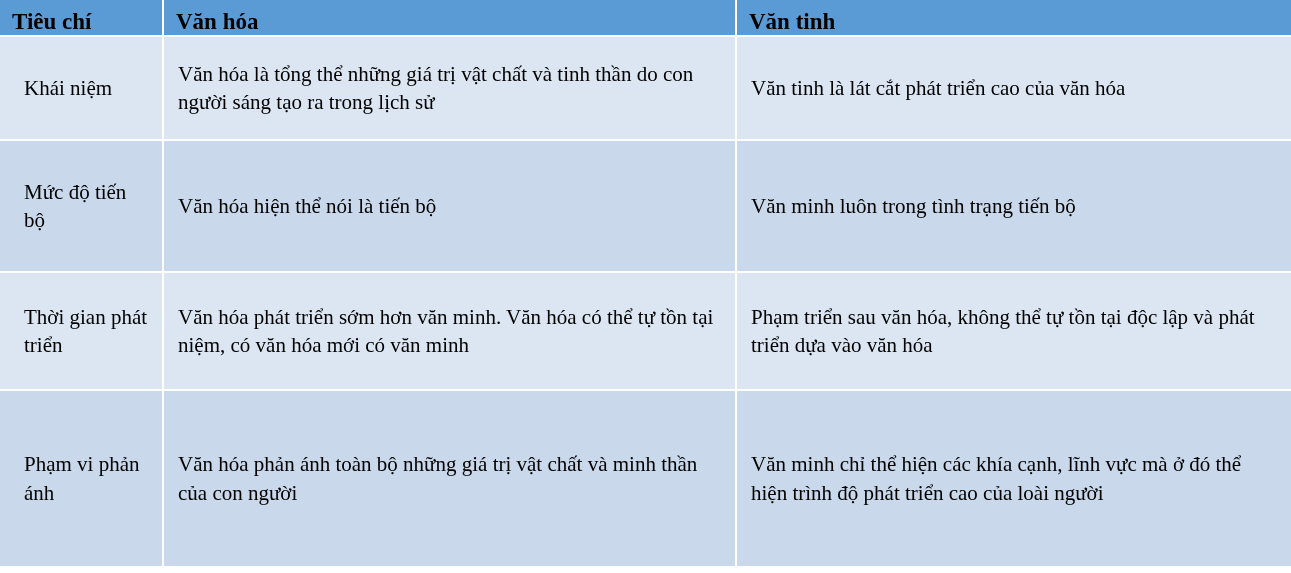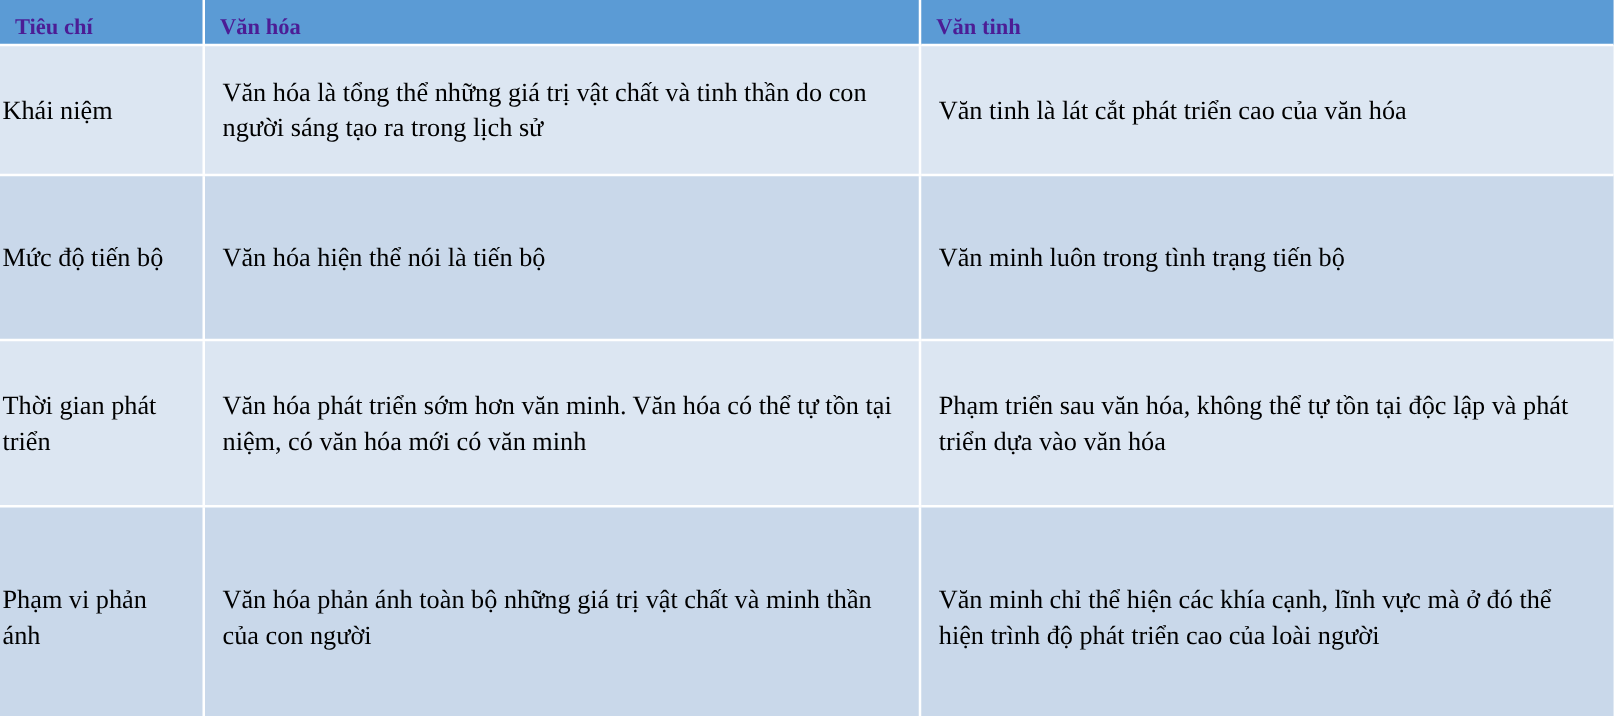--- a/index.html
+++ b/index.html
@@ -17,23 +17,23 @@
     width: 1291px;
     border-collapse: collapse;
     table-layout: fixed;
   }
   #comparison-table col.c0 { width: 163px; }
   #comparison-table col.c1 { width: 573px; }
   #comparison-table col.c2 { width: 555px; }
 
   thead th {
     background: #5b9bd5;
-    color: #4c1d95;
+    color: #000000;
     font-weight: bold;
-    font-size: 18px;
+    font-size: 23px;
     text-align: left;
     padding: 8px 12px 0 12px;
     height: 36px;
     vertical-align: middle;
     border-right: 2px solid #ffffff;
     border-bottom: 2px solid #ffffff;
     box-sizing: border-box;
   }
   thead th:last-child { border-right: none; }
 
@@ -46,25 +46,25 @@
     border-bottom: 2px solid #ffffff;
     line-height: 1.35;
     box-sizing: border-box;
   }
   tbody td:last-child { border-right: none; }
   tbody tr:last-child td { border-bottom: none; }
 
   tbody tr.row-odd td { background: #dce6f2; }
   tbody tr.row-even td { background: #c9d8ea; }
 
-  tbody td.criteria { padding-left: 2px; }
+  tbody td.criteria { padding-left: 24px; }
 
   tbody tr.r0 td { height: 104px; }
   tbody tr.r1 td { height: 132px; }
-  tbody tr.r2 td { height: 133px; margin-top: 30px; }
+  tbody tr.r2 td { height: 118px; margin-top: 30px; }
   tbody tr.r3 td { height: 176px; }
 </style>
 </head>
 <body>
 
 <table id="comparison-table">
   <colgroup>
     <col class="c0">
     <col class="c1">
     <col class="c2">

